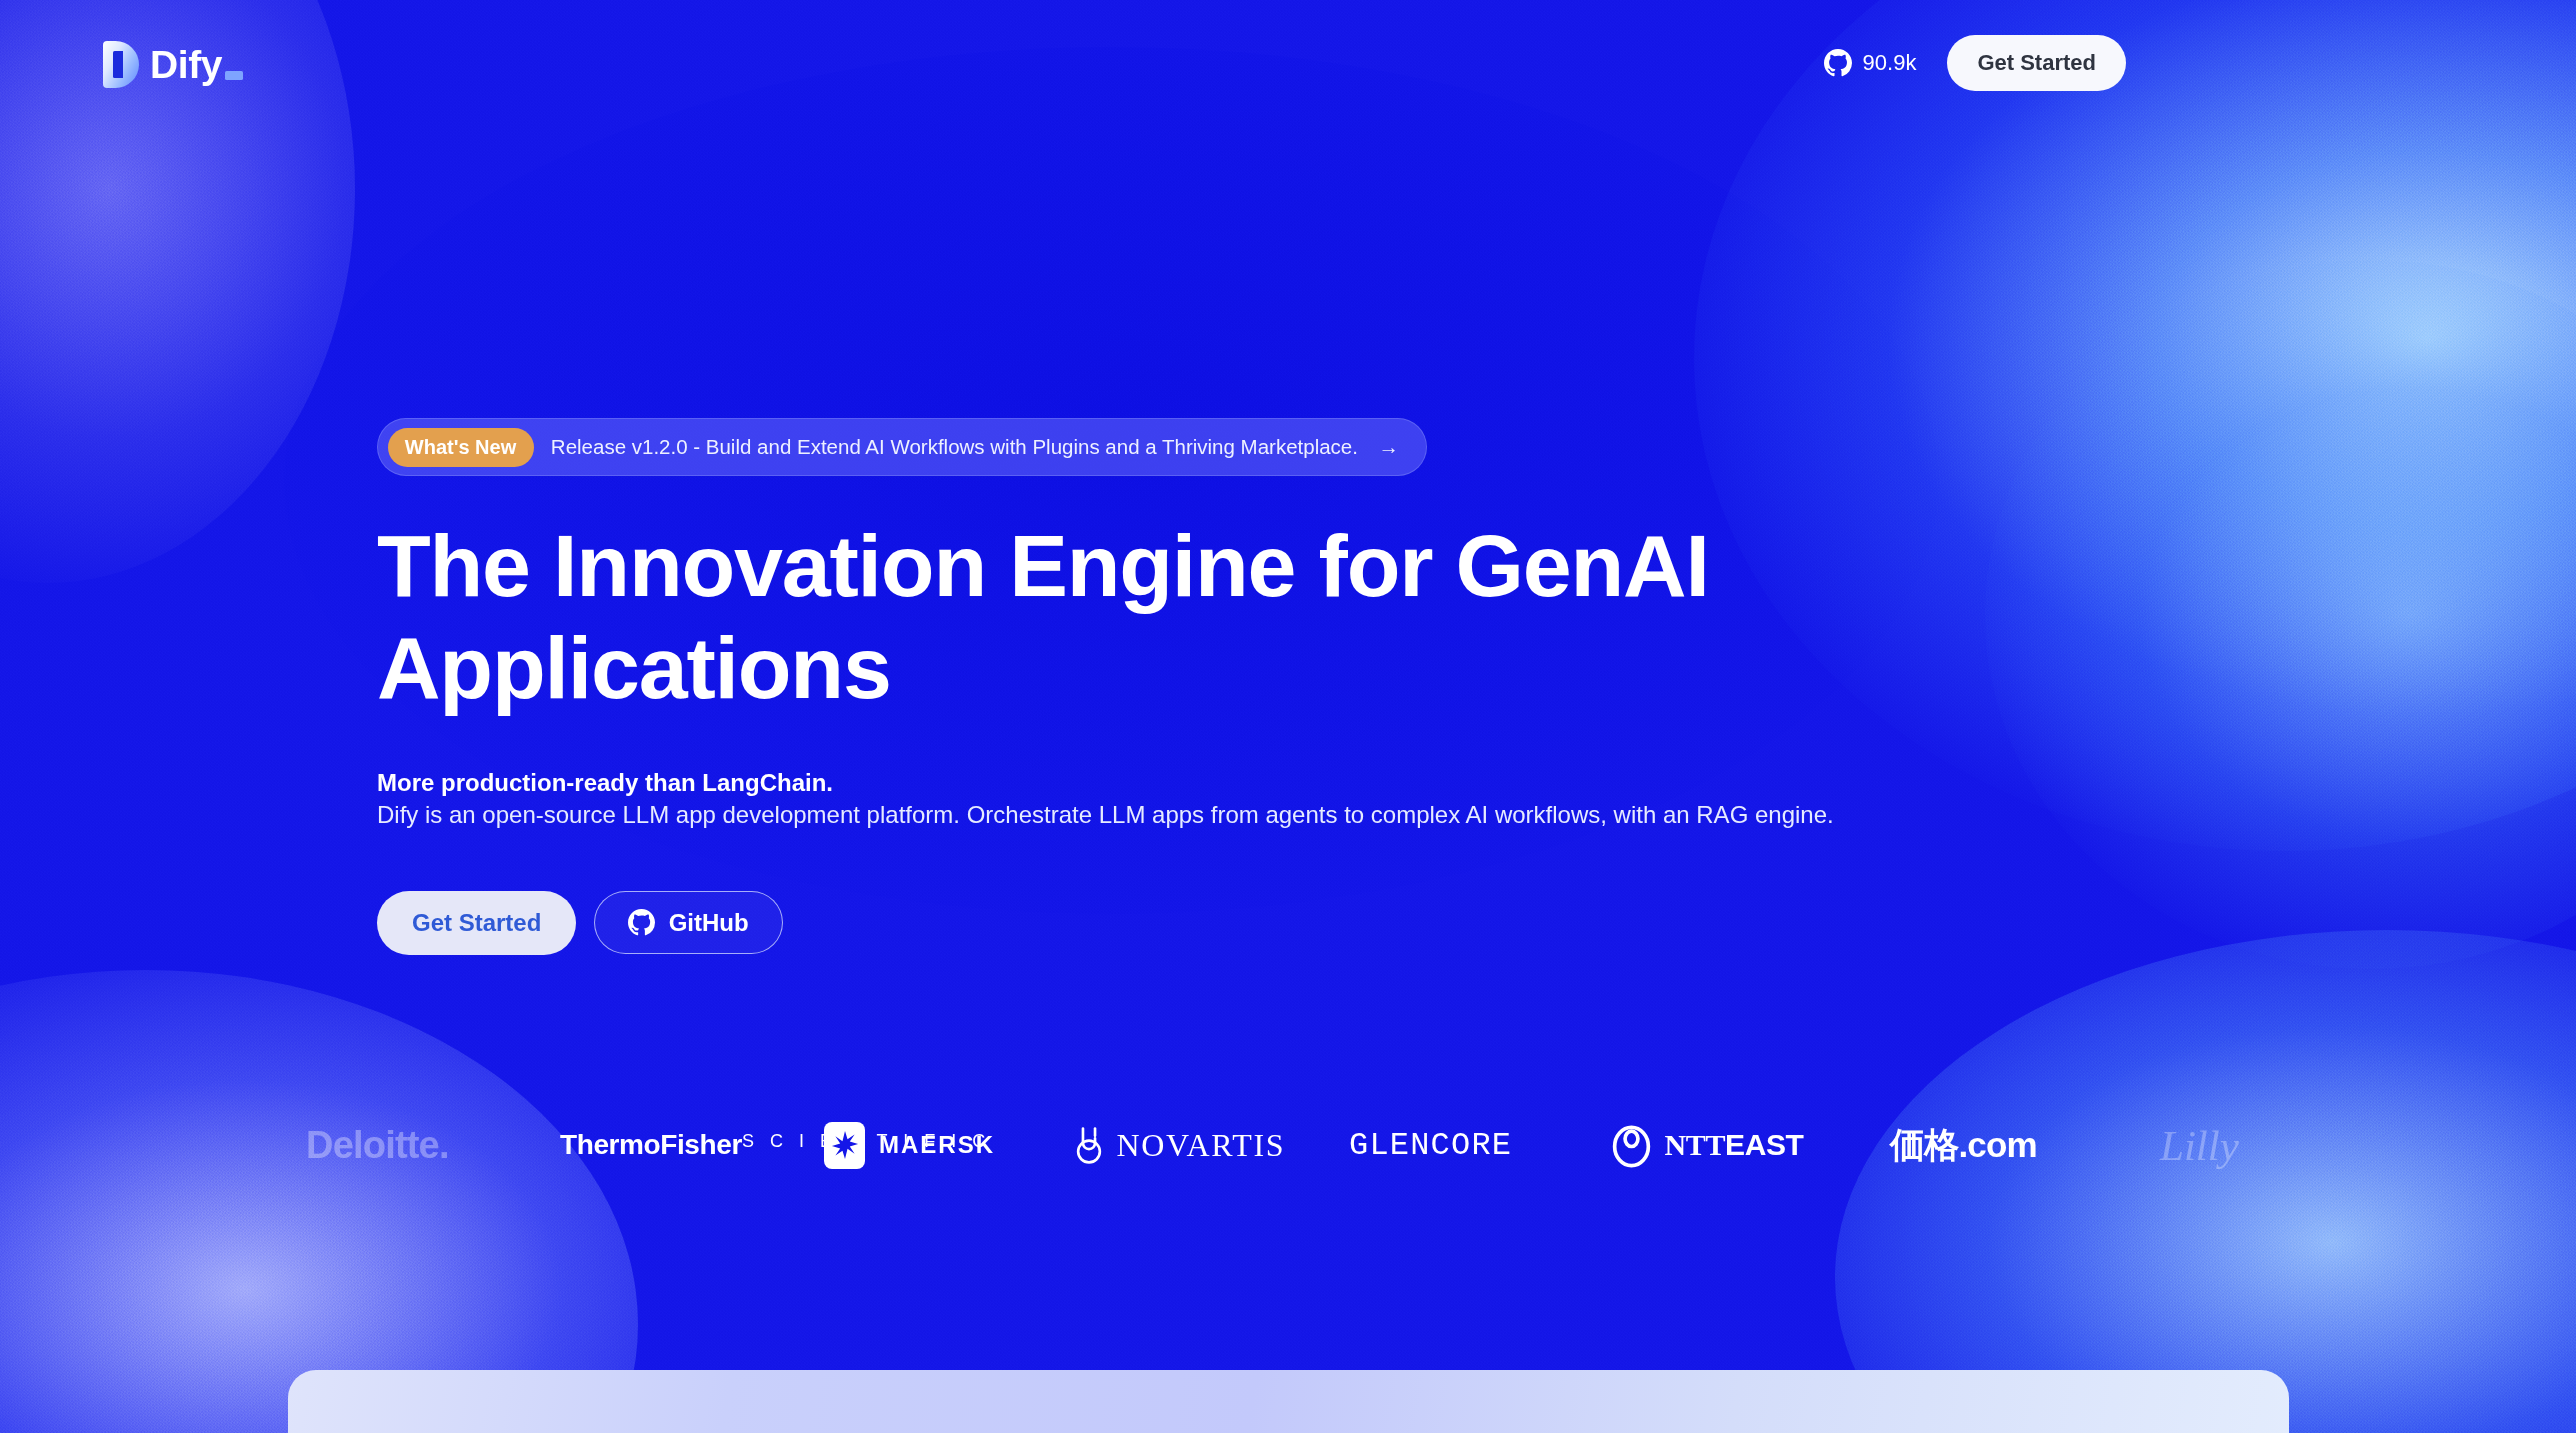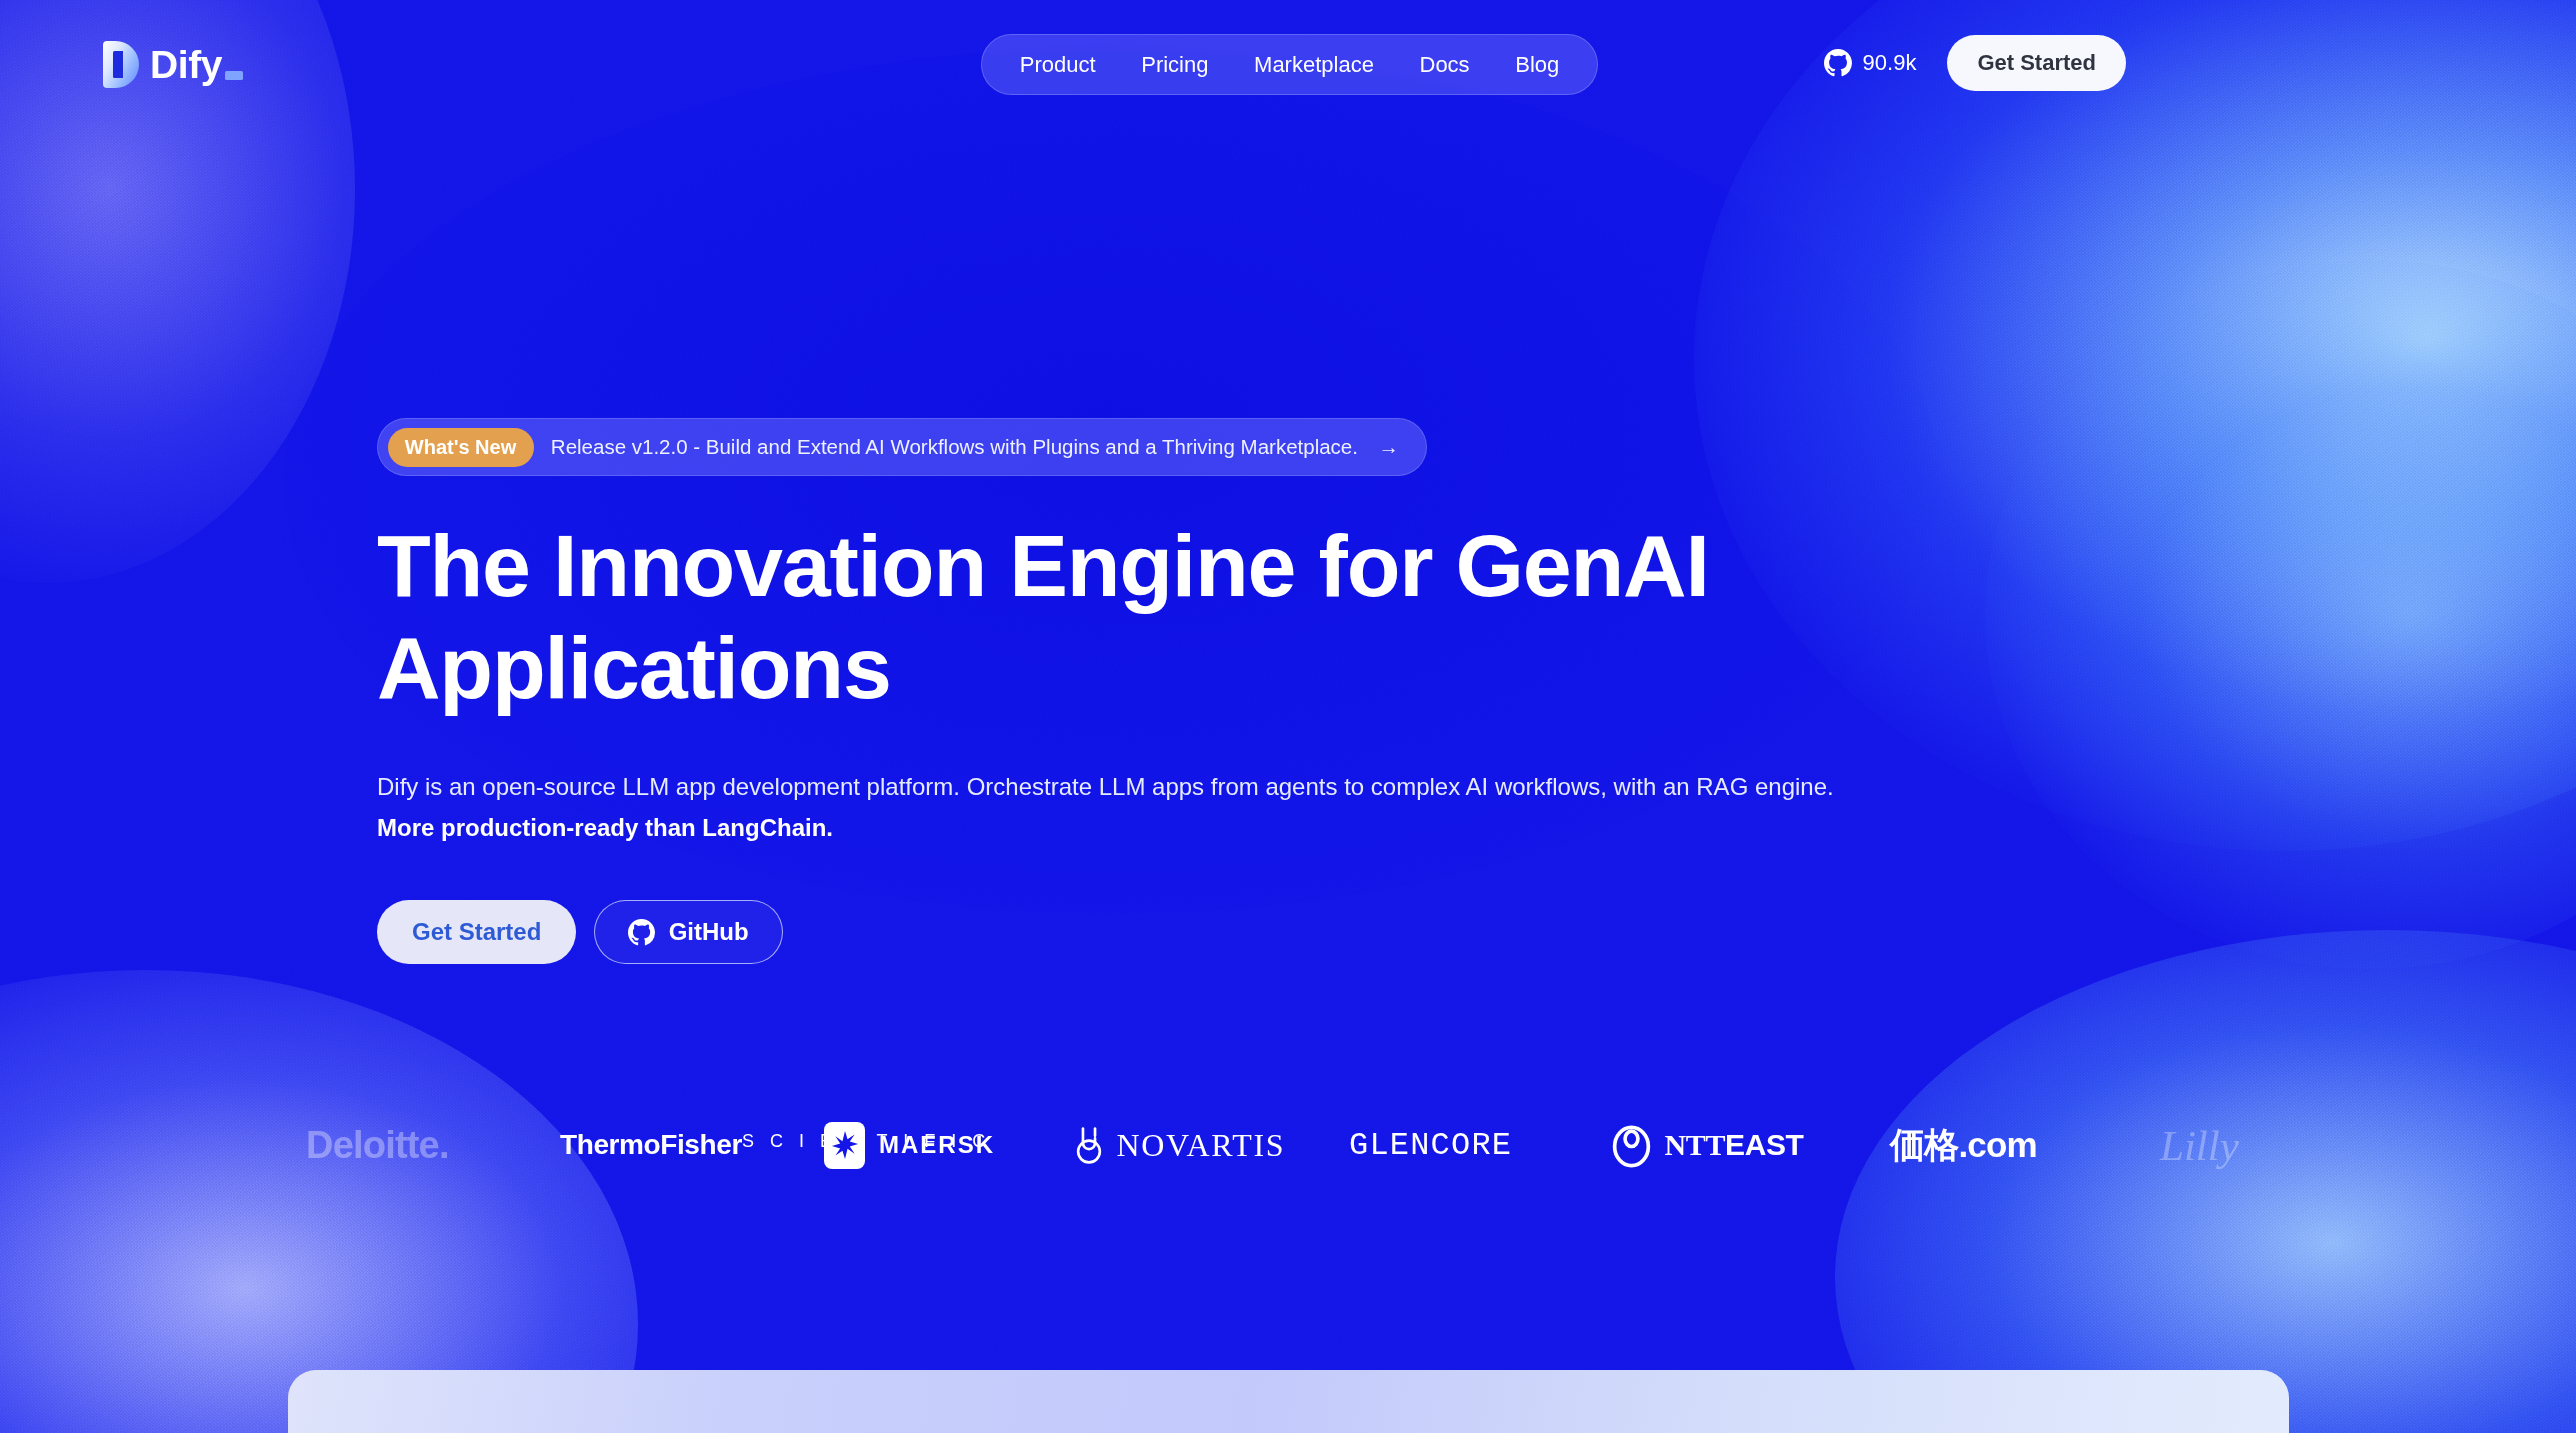--- a/index.html
+++ b/index.html
@@ -201,27 +201,20 @@
 <div id="header">
 
   <a id="logo">
     <span class="logo-mark">
       <span class="d"></span>
         <span class="notch"></span>
     </span>
     <span class="logo-text"><span>Dify</span><span class="logo-cursor"></span></span>
   </a>
 
-  <nav id="nav-pill">
-    <a class="nav-item">Product</a>
-    <a class="nav-item">Pricing</a>
-    <a class="nav-item">Marketplace</a>
-    <a class="nav-item">Docs</a>
-    <a class="nav-item">Blog</a>
-  </nav>
 
   <div id="header-right">
     <a id="gh-stars">
       <svg width="28" height="28" viewBox="0 0 16 16" fill="#ffffff">
         <path d="M8 0C3.58 0 0 3.58 0 8c0 3.54 2.29 6.53 5.47 7.59.4.07.55-.17.55-.38 0-.19-.01-.82-.01-1.49-2.01.37-2.53-.49-2.69-.94-.09-.23-.48-.94-.82-1.13-.28-.15-.68-.52-.01-.53.63-.01 1.08.58 1.23.82.72 1.21 1.87.87 2.33.66.07-.52.28-.87.51-1.07-1.78-.2-3.64-.89-3.64-3.95 0-.87.31-1.59.82-2.15-.08-.2-.36-1.02.08-2.12 0 0 .67-.21 2.2.82a7.4 7.4 0 0 1 2-.27c.68 0 1.36.09 2 .27 1.53-1.04 2.2-.82 2.2-.82.44 1.1.16 1.92.08 2.12.51.56.82 1.27.82 2.15 0 3.07-1.87 3.75-3.65 3.95.29.25.54.73.54 1.48 0 1.07-.01 1.93-.01 2.2 0 .21.15.46.55.38A8.01 8.01 0 0 0 16 8c0-4.42-3.58-8-8-8z"></path>
       </svg>
       <span class="count">90.9k</span>
     </a>
     <button id="get-started-top">Get Started</button>
   </div>
@@ -231,22 +224,22 @@
 
   <a id="announce">
     <span id="announce-badge">What's New</span>
     <span id="announce-text">Release v1.2.0 - Build and Extend AI Workflows with Plugins and a Thriving Marketplace.</span>
     <span id="announce-arrow">→</span>
   </a>
 
   <h1 id="headline">The Innovation Engine for GenAI Applications</h1>
 
   <div id="sub">
+    <div id="sub-line2">More production-ready than LangChain.</div>
     <div id="sub-line1">Dify is an open-source LLM app development platform. Orchestrate LLM apps from agents to complex AI workflows, with an RAG engine.</div>
-    <div id="sub-line2">More production-ready than LangChain.</div>
   </div>
 
   <div id="cta-row">
     <button id="cta-primary">Get Started</button>
     <button id="cta-github">
       <svg width="27" height="27" viewBox="0 0 16 16" fill="#ffffff">
         <path d="M8 0C3.58 0 0 3.58 0 8c0 3.54 2.29 6.53 5.47 7.59.4.07.55-.17.55-.38 0-.19-.01-.82-.01-1.49-2.01.37-2.53-.49-2.69-.94-.09-.23-.48-.94-.82-1.13-.28-.15-.68-.52-.01-.53.63-.01 1.08.58 1.23.82.72 1.21 1.87.87 2.33.66.07-.52.28-.87.51-1.07-1.78-.2-3.64-.89-3.64-3.95 0-.87.31-1.59.82-2.15-.08-.2-.36-1.02.08-2.12 0 0 .67-.21 2.2.82a7.4 7.4 0 0 1 2-.27c.68 0 1.36.09 2 .27 1.53-1.04 2.2-.82 2.2-.82.44 1.1.16 1.92.08 2.12.51.56.82 1.27.82 2.15 0 3.07-1.87 3.75-3.65 3.95.29.25.54.73.54 1.48 0 1.07-.01 1.93-.01 2.2 0 .21.15.46.55.38A8.01 8.01 0 0 0 16 8c0-4.42-3.58-8-8-8z"></path>
       </svg>
       <span>GitHub</span>
     </button>

